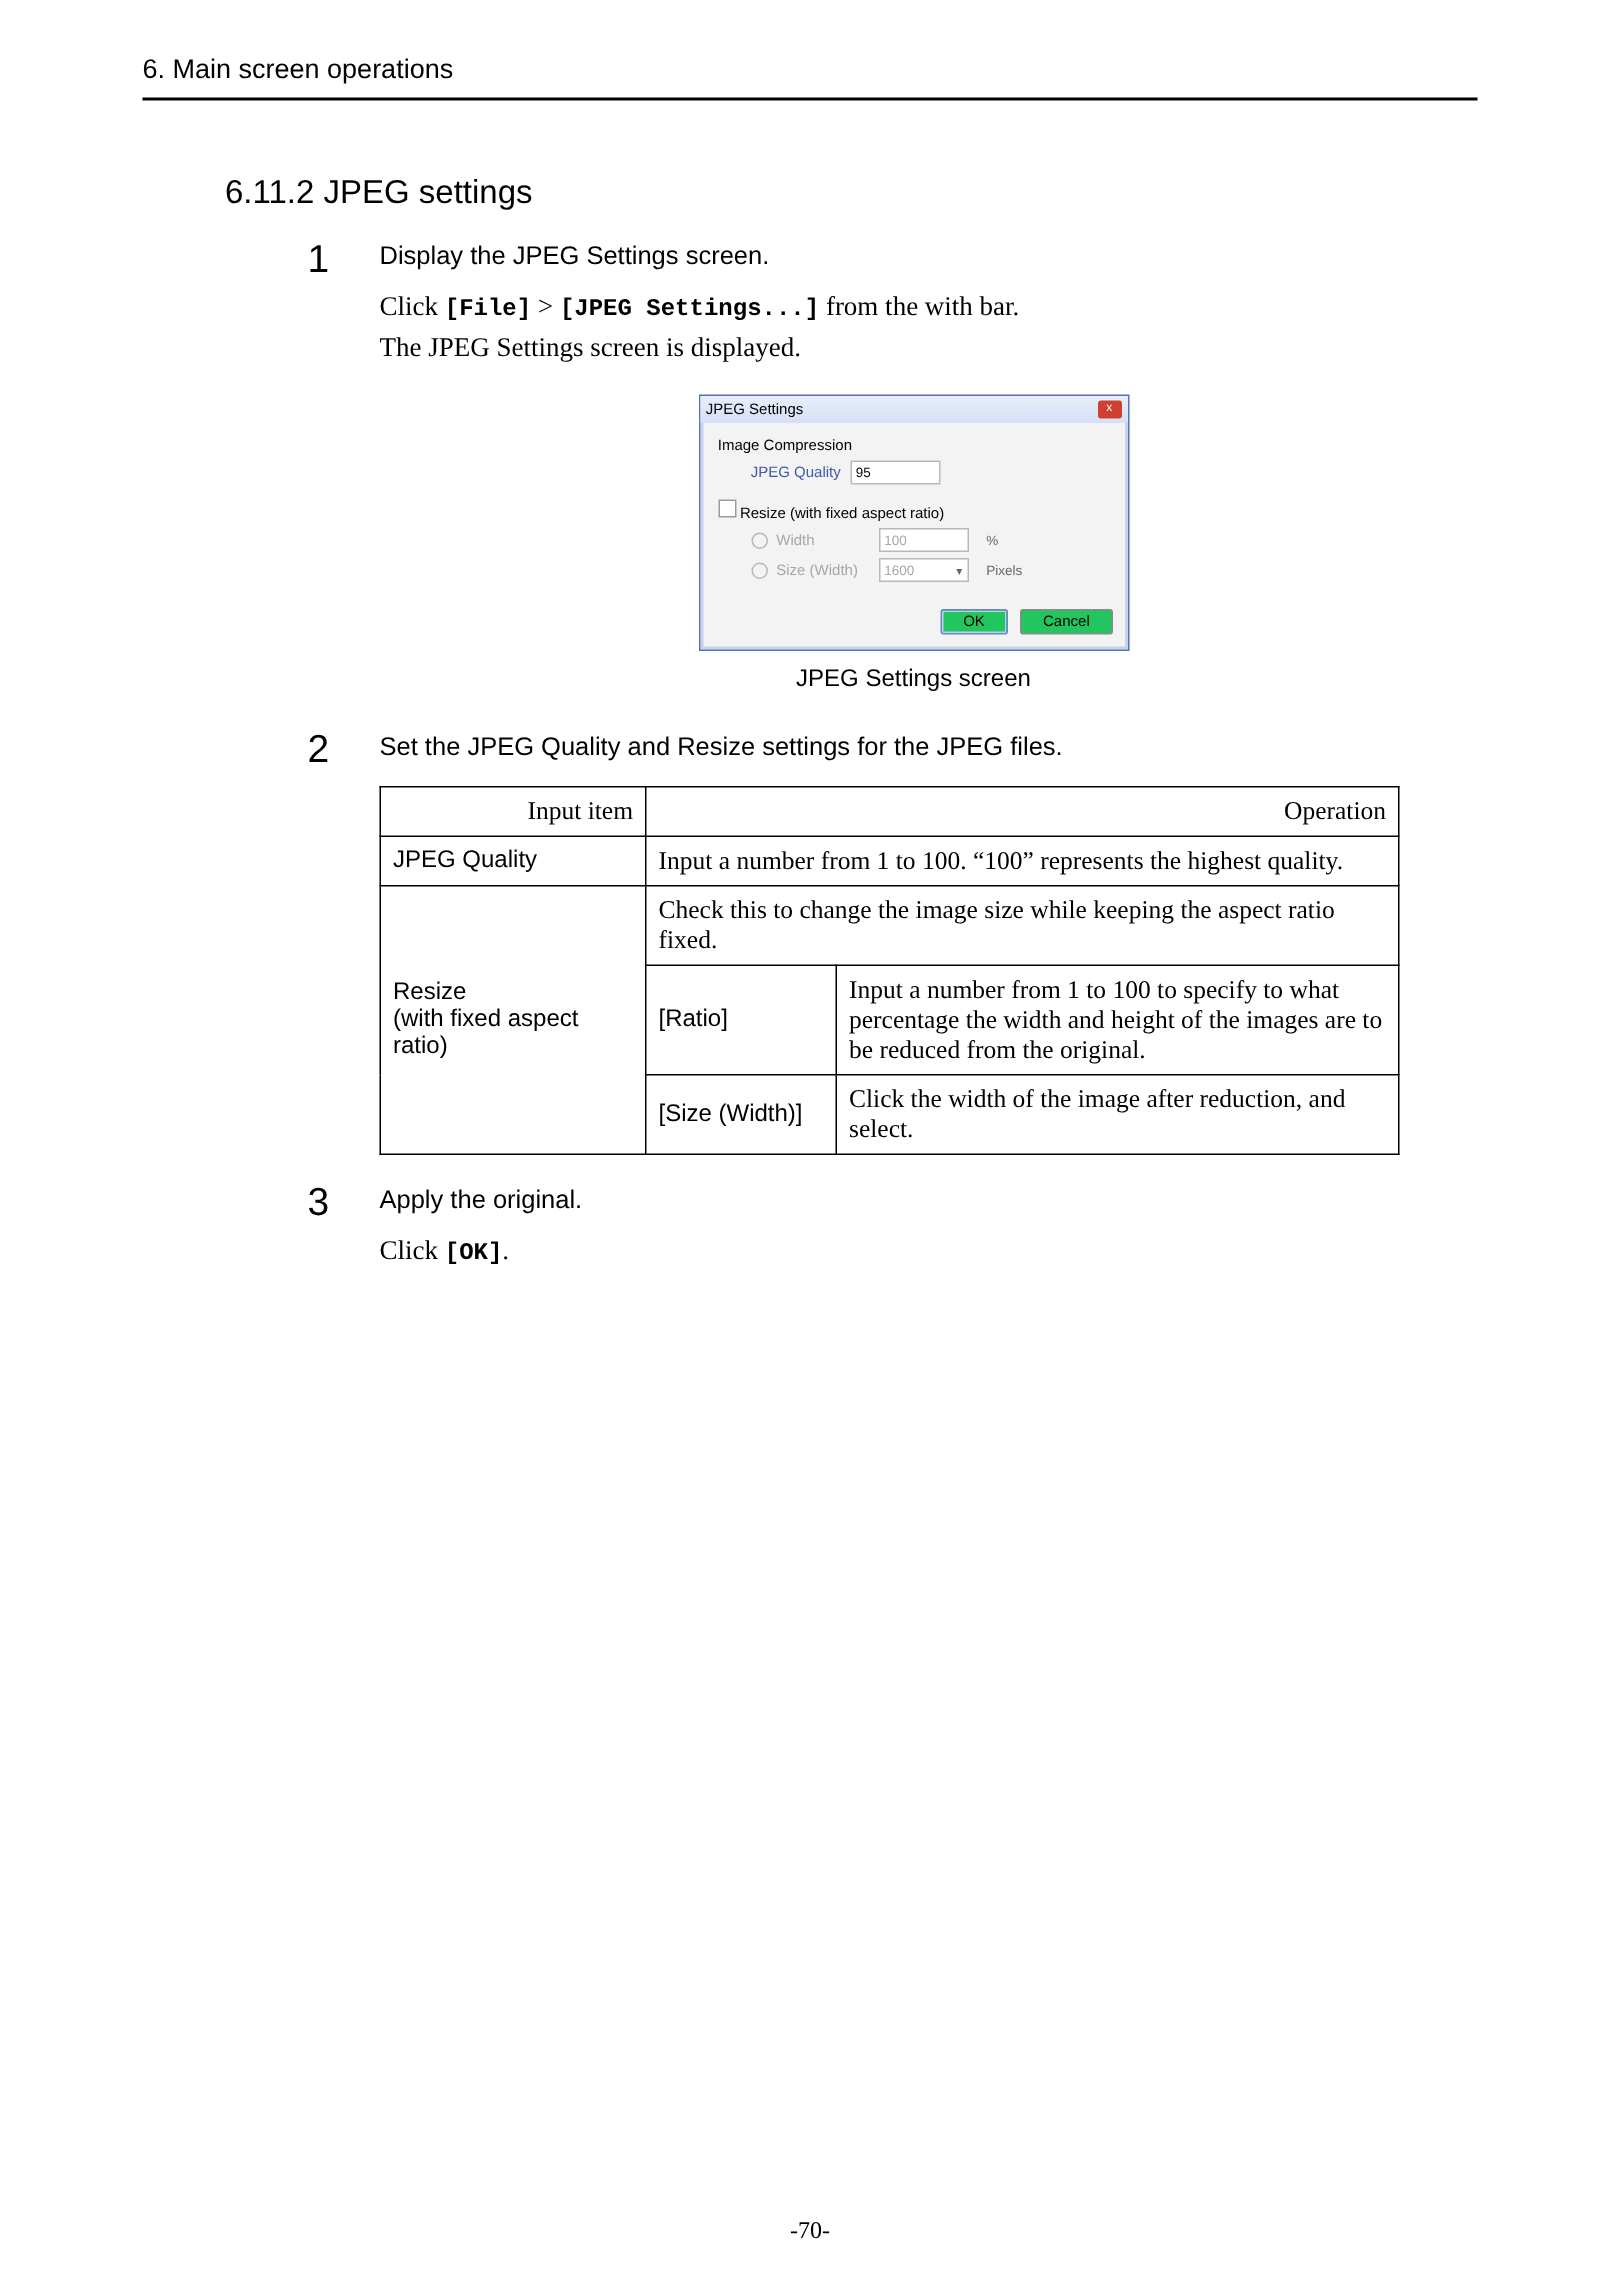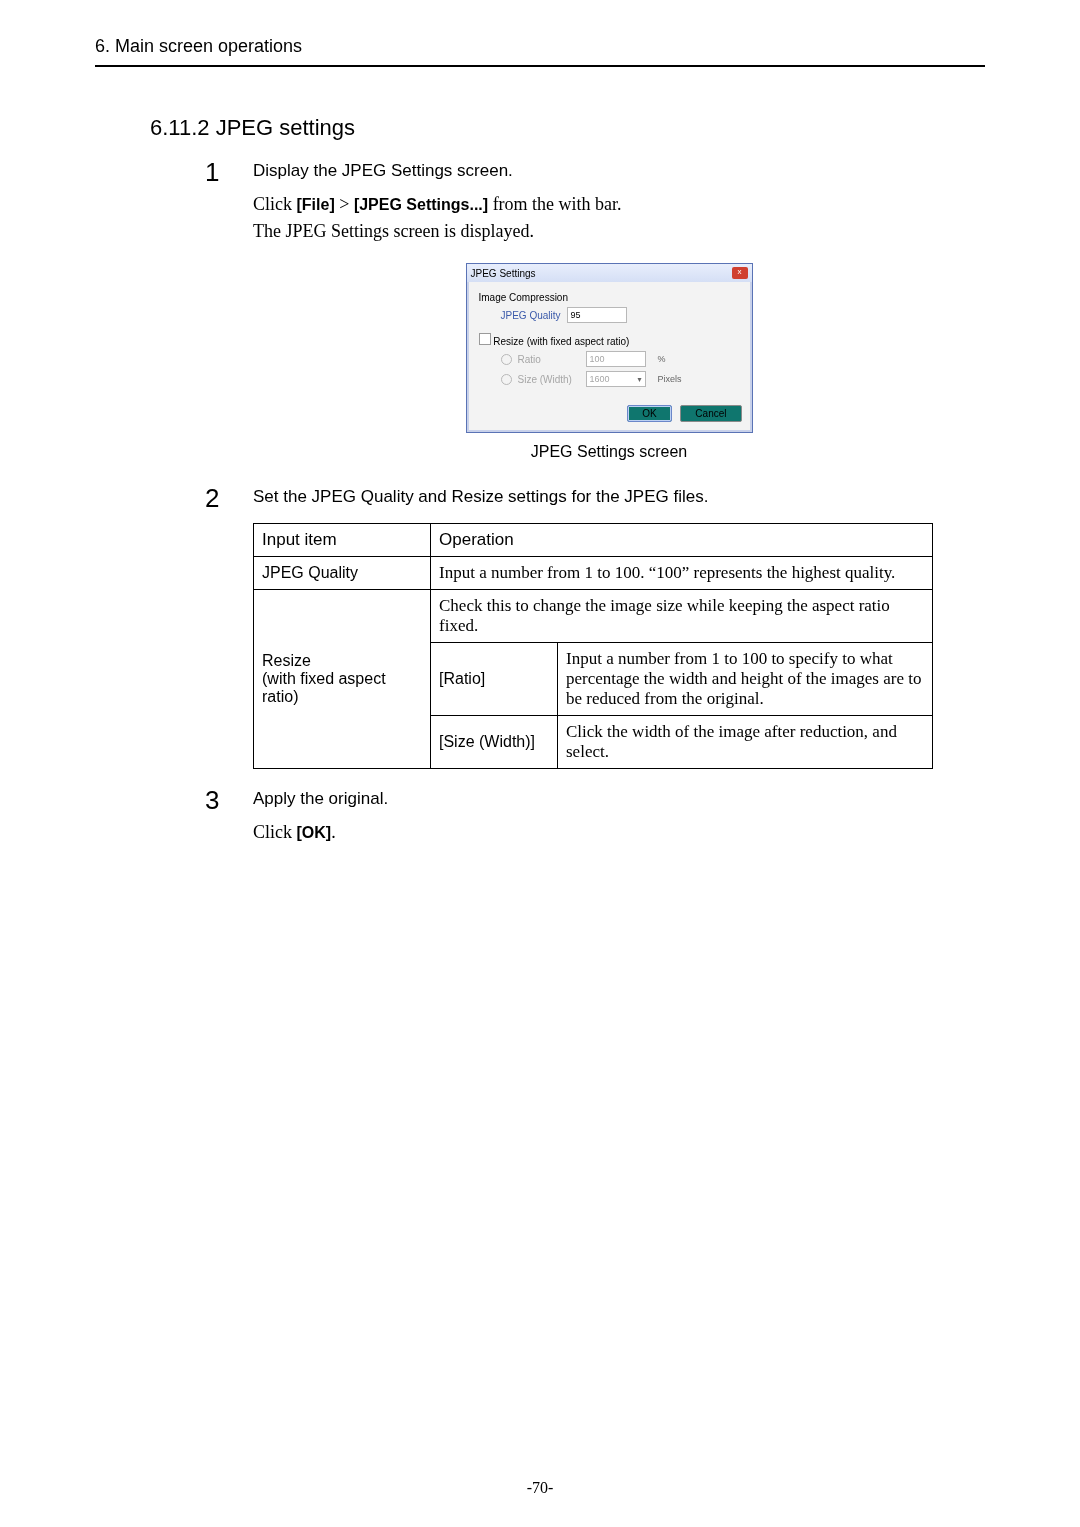--- a/index.html
+++ b/index.html
@@ -55,21 +55,21 @@
     font-weight: normal;
     margin-top: 2px;
   }
   .step-body {
     font-family: "Times New Roman", Times, serif;
     font-size: 18px;
     margin-top: 10px;
     line-height: 1.5;
   }
   .step-body b {
-    font-family: Liberation Sans, sans-serif;
+    font-family: Liberation Mono, monospace;
     font-size: 16px;
     font-weight: bold;
   }
   
   .figure {
     margin: 18px auto 10px auto;
     text-align: center;
   }
   .dialog {
     width: 285px;
@@ -112,21 +112,21 @@
     display:inline-flex; align-items:center; justify-content:space-between;
     font-size:9px; padding:0 3px;
   }
   .dlg-chev{ font-size:8px; color:#666; }
   .dlg-disabled{ color:#a7a7a7; }
   .dlg-radio{ width:9px;height:9px;border:1px solid #b8b8b8;border-radius:50%; display:inline-block;}
   .dlg-check{ width:10px;height:10px;border:1px solid #9a9a9a;background:#fff;display:inline-block;}
   .dlg-suffix{ font-size:9px; margin-left:6px; color:#666;}
   .dlg-buttons{ text-align:right; padding:6px 10px 10px 10px;}
   .dlg-btn{
-    display:inline-block; border:1px solid #8a8a8a; background:#0f766e;
+    display:inline-block; border:1px solid #8a8a8a; background:#22c55e;
     font-size:10px; padding:2px 14px; margin-left:6px; border-radius:2px;
   }
   .dlg-btn.primary{ border:1px solid #6b87c9; box-shadow:0 0 0 1px #bcd0f3 inset;}
   .figure-caption{
     font-family: Arial, Helvetica, sans-serif;
     font-size:16px;
     margin-top:10px;
   }
   
   .tbl {
@@ -136,23 +136,23 @@
     margin-left: 0;
   }
   .tbl th, .tbl td {
     border: 1px solid #000;
     padding: 6px 8px;
     vertical-align: middle;
     font-size: 17px;
     text-align: left;
   }
   .tbl th {
-    font-family: Liberation Sans, sans-serif;
+    font-family: Liberation Serif, serif;
     font-weight: normal;
-    text-align: left;
+    text-align: right;
   }
   .tbl .rowhead {
     font-family: Arial, Helvetica, sans-serif;
     font-size: 16px;
   }
   .tbl .serif {
     font-family: "Times New Roman", Times, serif;
   }
   .tbl .subhead {
     font-family: Arial, Helvetica, sans-serif;
@@ -201,21 +201,21 @@
               <div class="dlg-row">
                 <span class="dlg-label-blue">JPEG Quality</span>
                 <span class="dlg-input">95</span>
               </div>
               <div style="margin:10px 0 4px 0;">
                 <span class="dlg-check"></span>
                 <span>Resize (with fixed aspect ratio)</span>
               </div>
               <div class="dlg-row dlg-disabled">
                 <span class="dlg-radio"></span>
-                <span style="width:62px;">Ratio</span>
+                <span style="width:62px;">Width</span>
                 <span class="dlg-input">100</span>
                 <span class="dlg-suffix">%</span>
               </div>
               <div class="dlg-row dlg-disabled">
                 <span class="dlg-radio"></span>
                 <span style="width:62px;">Size (Width)</span>
                 <span class="dlg-select">
                   <span>1600</span>
                   <span class="dlg-chev">▾</span>
                 </span>

